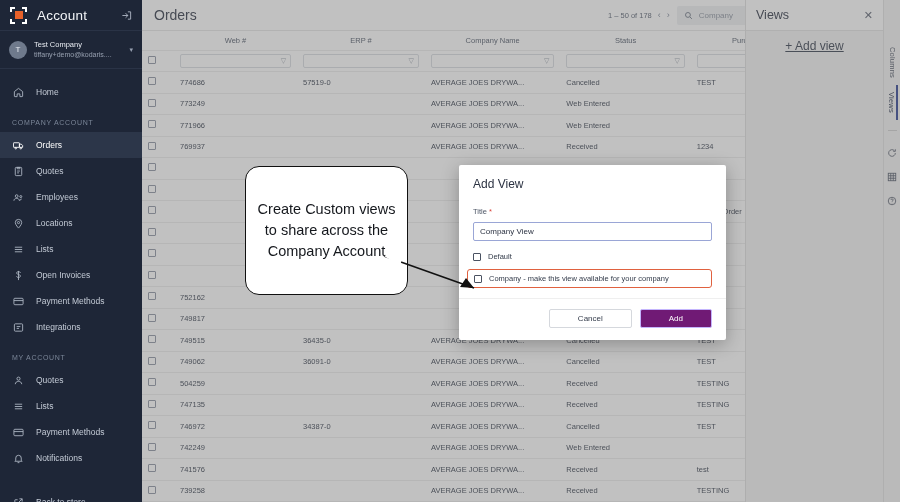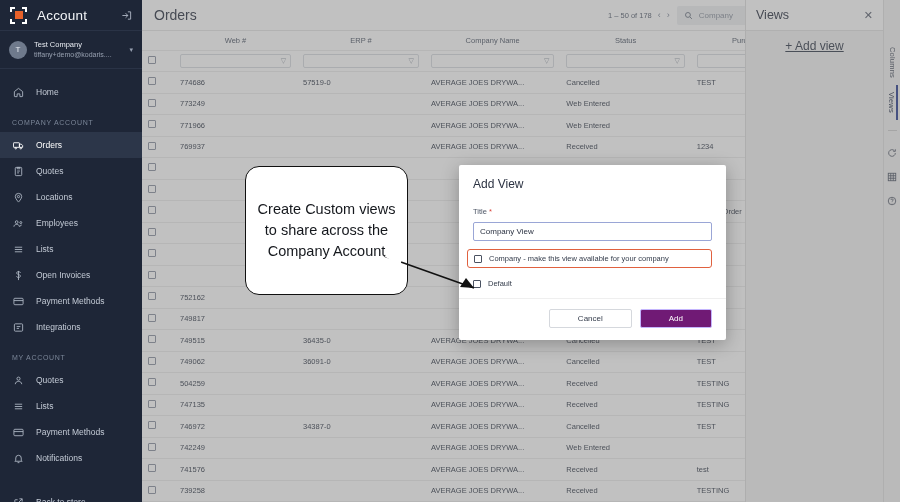--- a/index.html
+++ b/index.html
@@ -280,36 +280,36 @@
             <rect x="5" y="3" width="14" height="18" rx="2"></rect>
             <path d="M9 3h6v3H9z"></path>
             <path d="M9 11h6M9 15h4"></path>
           </svg>
       </span>
       <span>Quotes</span>
     </div>
     <div class="nav-item">
       <span class="ic">
         <svg width="11" height="11" viewBox="0 0 24 24" fill="none" stroke="currentColor" stroke-width="2">
-            <path d="M12 22s7-7.6 7-12a7 7 0 1 0-14 0c0 4.4 7 12 7 12z"></path>
-            <circle cx="12" cy="10" r="2.4"></circle>
-          </svg>
-      </span>
-      <span>Locations</span>
-    </div>
-    <div class="nav-item">
-      <span class="ic">
-        <svg width="11" height="11" viewBox="0 0 24 24" fill="none" stroke="currentColor" stroke-width="2">
             <circle cx="8" cy="9" r="3"></circle>
             <circle cx="17" cy="10" r="2.2"></circle>
             <path d="M2 19c0-3.3 2.7-5 6-5s6 1.7 6 5"></path>
             <path d="M15 19c0-2.2 1.4-3.6 4-3.6"></path>
           </svg>
       </span>
       <span>Employees</span>
+    </div>
+    <div class="nav-item">
+      <span class="ic">
+        <svg width="11" height="11" viewBox="0 0 24 24" fill="none" stroke="currentColor" stroke-width="2">
+            <path d="M12 22s7-7.6 7-12a7 7 0 1 0-14 0c0 4.4 7 12 7 12z"></path>
+            <circle cx="12" cy="10" r="2.4"></circle>
+          </svg>
+      </span>
+      <span>Locations</span>
     </div>
     <div class="nav-item">
       <span class="ic">
         <svg width="11" height="11" viewBox="0 0 24 24" fill="none" stroke="currentColor" stroke-width="2">
             <path d="M4 7h16M4 12h16M4 17h16"></path>
           </svg>
       </span>
       <span>Lists</span>
     </div>
     <div class="nav-item">
@@ -725,27 +725,27 @@
     <div class="modal">
       <div class="modal-head">
         <div class="modal-title">Add View</div>
       </div>
       <div class="modal-body">
         <div class="field-label">
           <span>Title</span>
           <span class="req">*</span>
         </div>
         <input class="text-input" type="text" value="Company View" style="">
+        <div class="cb-row">
+          <span class="cb-box"></span>
+          <span class="cb-label">Default</span>
+        </div>
         <div class="cb-row highlight">
           <span class="cb-box"></span>
           <span class="cb-label">Company - make this view available for your company</span>
-        </div>
-        <div class="cb-row">
-          <span class="cb-box"></span>
-          <span class="cb-label">Default</span>
         </div>
       </div>
       <div class="modal-foot">
         <button class="btn btn-cancel">Cancel</button>
         <button class="btn btn-add">Add</button>
       </div>
     </div>
 
     <svg class="callout-tail" width="110" height="45" viewBox="0 0 110 45">
       <path d="M2 6 L92 38" stroke="#111" stroke-width="1.6" fill="none"></path>

